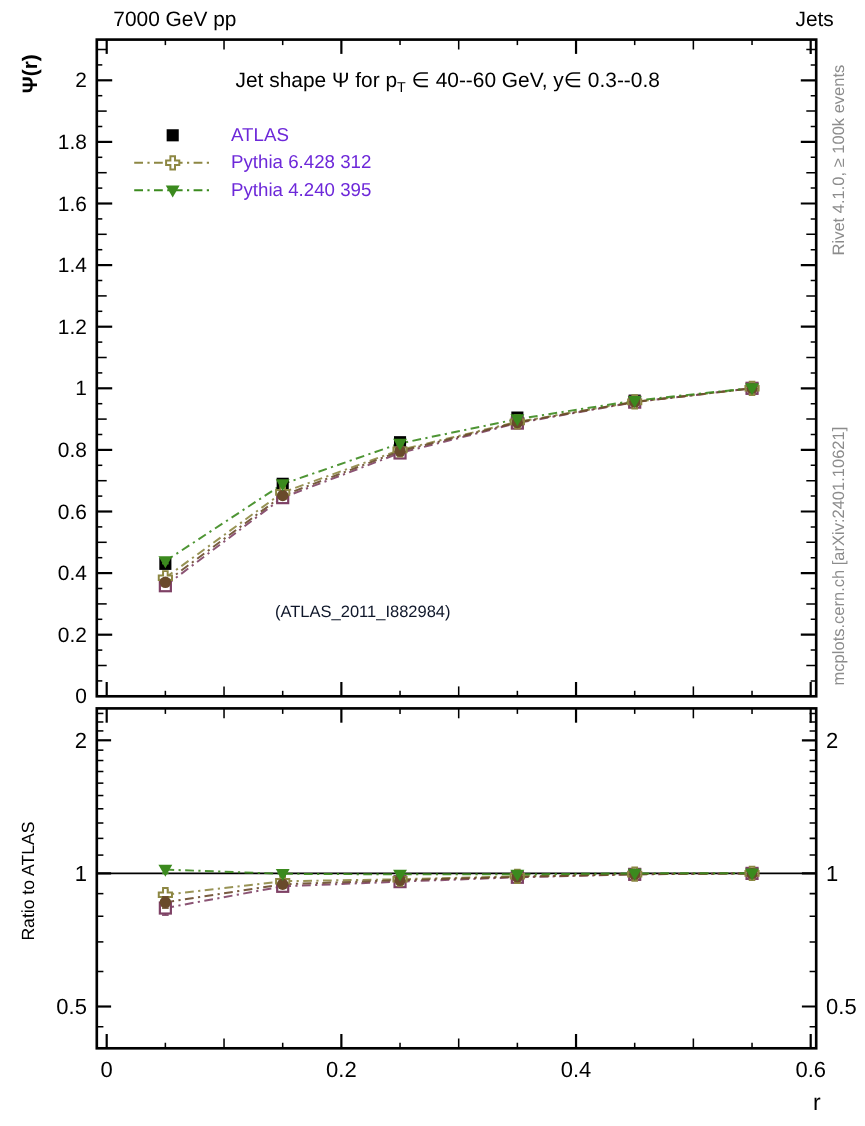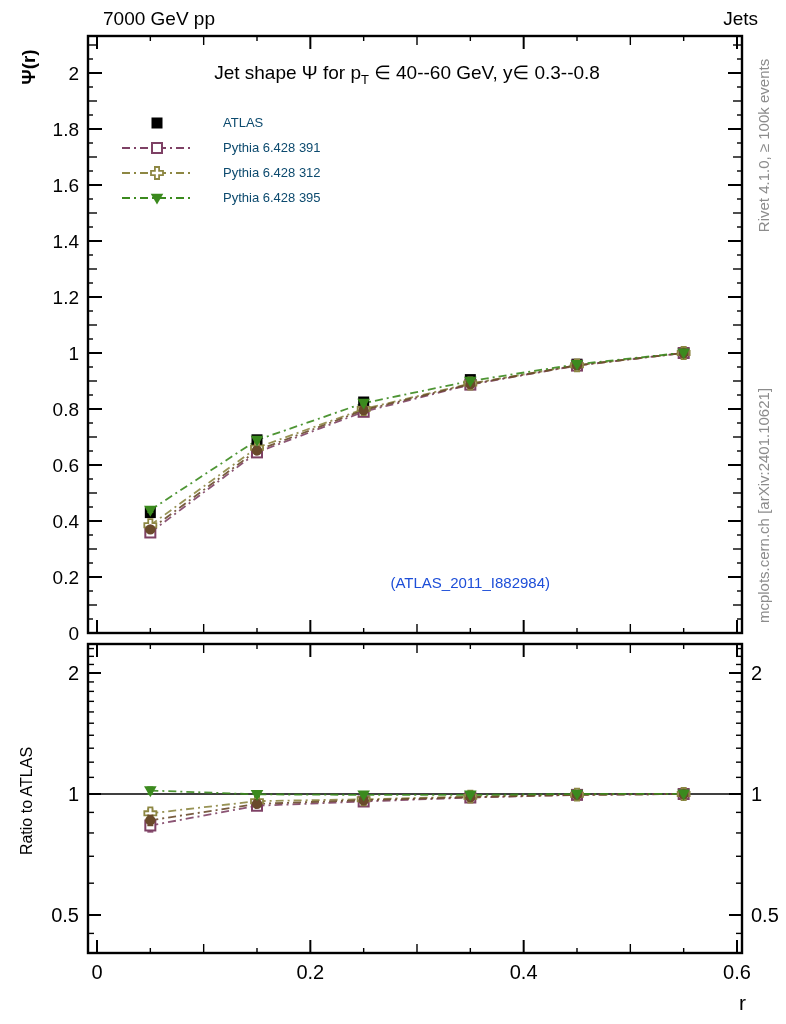--- a/index.html
+++ b/index.html
@@ -9,29 +9,29 @@
   .abs{position:absolute;white-space:nowrap;}
   .hdr{font-size:19px;color:#000;}
   .hdr-left{left:103px;top:8px;}
   .hdr-right{right:28px;top:8px;}
   .plot-title{left:80px;top:61px;width:654px;text-align:center;font-size:19px;}
   .plot-title sub{font-size:13px;}
   .vtext{transform:rotate(-90deg);text-align:center;}
   .ylabel-main{left:-21px;top:56px;width:100px;font-size:19px;font-weight:bold;}
   .ylabel-ratio{left:-44px;top:792px;width:142px;font-size:16px;}
   .xlabel{right:40px;top:991px;font-size:21px;}
-  .watermark{left:250px;top:574px;width:300px;text-align:right;
-             font-size:15px;color:#1d4ed8;}
+  .watermark{left:250px;top:548px;width:300px;text-align:left;
+             font-size:15px;color:#0f172a;}
   .side-note{font-size:15px;color:#8c8c8c;}
   .side-top{left:653px;top:137px;width:220px;}
   .side-bottom{left:633px;top:497px;width:260px;}
   .legend{left:118px;top:110px;}
   .legend-row{display:flex;align-items:center;height:25px;}
   .lg-icon{width:78px;height:20px;flex:0 0 78px;}
-  .lg-label{font-size:13px;margin-left:27px;color:#0c4a6e;}
+  .lg-label{font-size:17px;margin-left:14px;color:#6d28d9;}
 </style>
 </head>
 <body>
 
 <div class="page">
   <svg id="chart-svg" width="786" height="1024" viewBox="0 0 786 1024">
       <line x1="97" y1="36" x2="97" y2="49" stroke="#000" stroke-width="2"></line>
       <line x1="97" y1="633" x2="97" y2="620" stroke="#000" stroke-width="2"></line>
       <line x1="97" y1="644" x2="97" y2="657" stroke="#000" stroke-width="2"></line>
       <line x1="97" y1="953" x2="97" y2="940" stroke="#000" stroke-width="2"></line>
@@ -472,33 +472,26 @@
 
   <div class="abs legend">
     <div class="legend-row">
       <svg class="lg-icon" viewBox="0 0 78 20">
           <rect x="33.5" y="4.5" width="11" height="11" fill="#000000"></rect>
         </svg>
       <span class="lg-label">ATLAS</span>
     </div>
     <div class="legend-row">
       <svg class="lg-icon" viewBox="0 0 78 20">
-          <line x1="4" y1="10" x2="74" y2="10" stroke="#7e4165" stroke-width="1.8" stroke-dasharray="8 4 2 4"></line>
-          <rect x="34" y="5" width="10" height="10" fill="#fff" stroke="#7e4165" stroke-width="2"></rect>
-        </svg>
-      <span class="lg-label">Pythia 6.428 391</span>
-    </div>
-    <div class="legend-row">
-      <svg class="lg-icon" viewBox="0 0 78 20">
           <line x1="4" y1="10" x2="74" y2="10" stroke="#8d8743" stroke-width="1.8" stroke-dasharray="8 4 2 4"></line>
           <path d="M 36.9 4 h4.2 v3.9 h3.9 v4.2 h-3.9 v3.9 h-4.2 v-3.9 h-3.9 v-4.2 h3.9 Z" fill="#fff" stroke="#8d8743" stroke-width="1.8"></path>
         </svg>
       <span class="lg-label">Pythia 6.428 312</span>
     </div>
     <div class="legend-row">
       <svg class="lg-icon" viewBox="0 0 78 20">
           <line x1="4" y1="10" x2="74" y2="10" stroke="#3b8a1e" stroke-width="1.8" stroke-dasharray="8 4 2 4"></line>
           <path d="M 32.7 5.7 L 45.3 5.7 L 39 16.6 Z" fill="#3b8a1e"></path>
         </svg>
-      <span class="lg-label">Pythia 6.428 395</span>
+      <span class="lg-label">Pythia 4.240 395</span>
     </div>
   </div>
 </div>
 
 </body></html>

